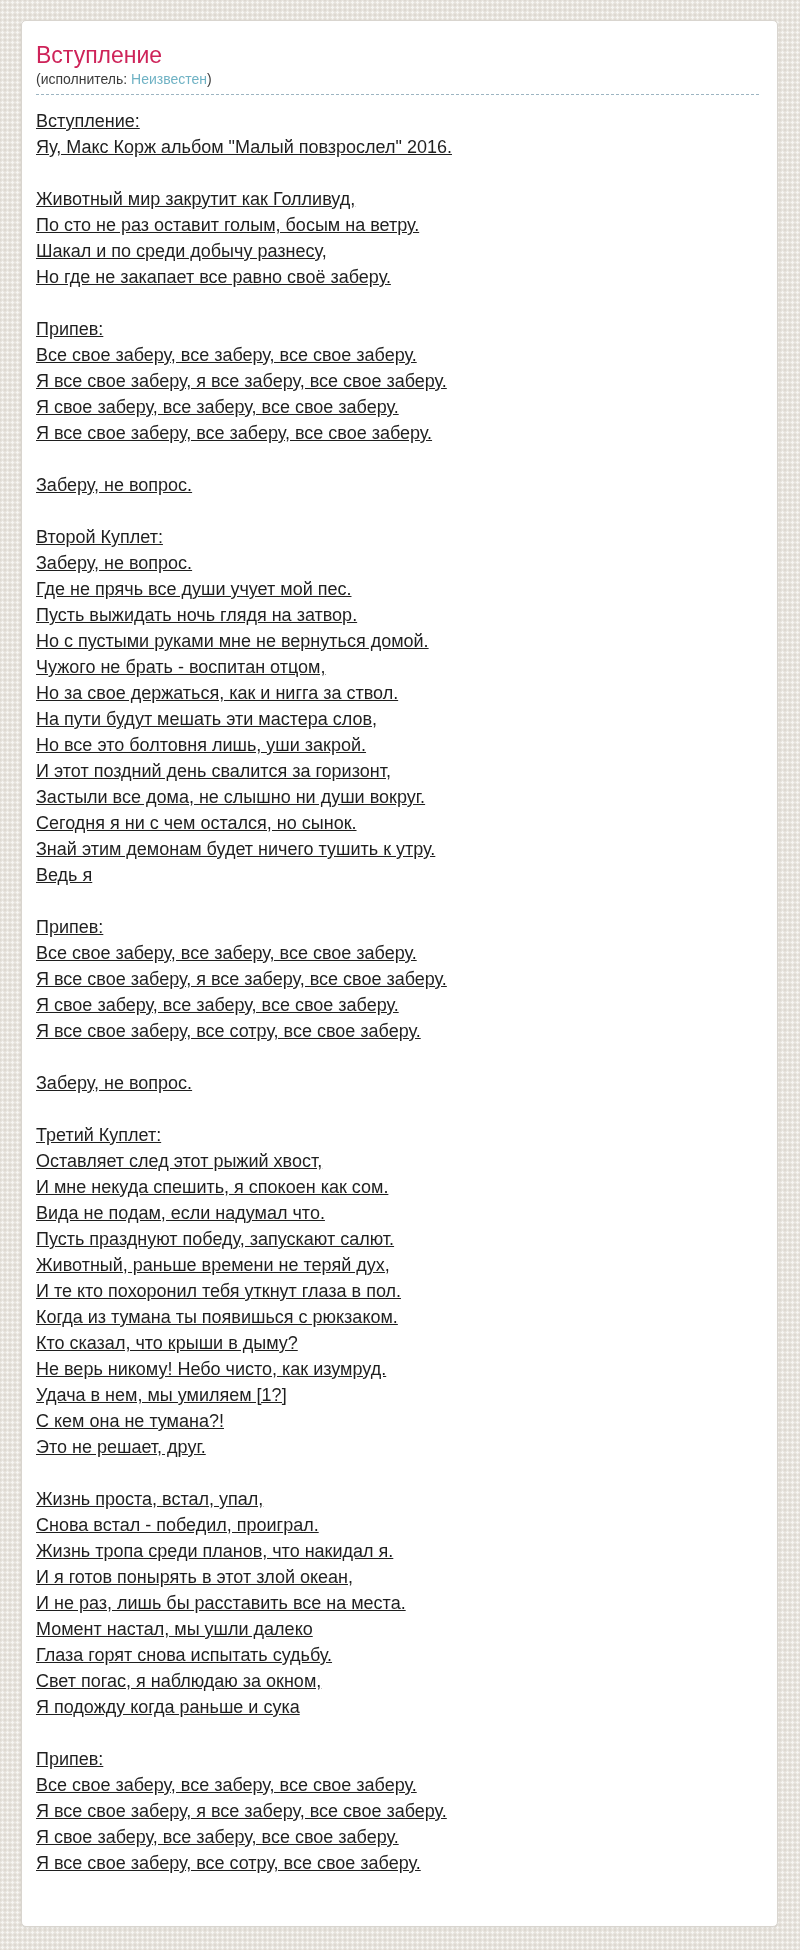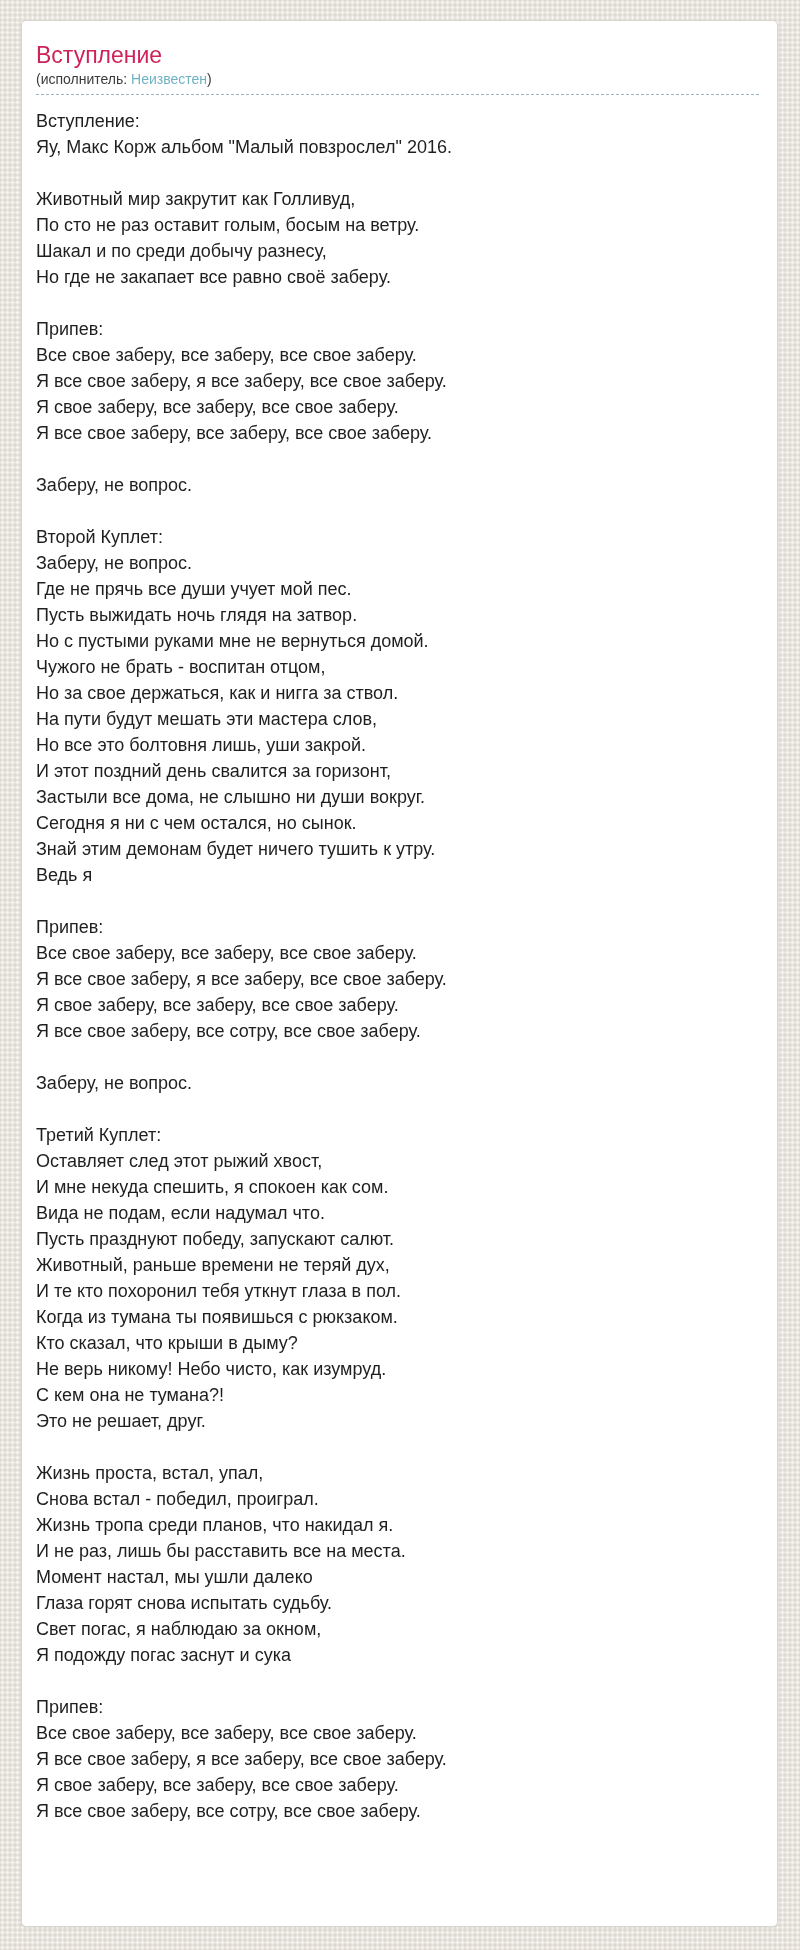--- a/index.html
+++ b/index.html
@@ -60,21 +60,21 @@
     cursor:pointer;
   }
   .lyrics{
     margin-top:13px;
     font-size:18px;
     line-height:26px;
     color:var(--color-text);
   }
   .stanza{margin:0 0 26px 0;}
   .stanza:last-child{margin-bottom:0;}
-  .line{white-space:nowrap;}
+  .line{white-space:nowrap;text-decoration:underline;}
 </style>
 </head>
 <body>
 
 <div class="card">
   <div class="song-header">
     <a class="song-title">Вступление</a>
     <div class="artist-line">
       <span>(исполнитель: </span><a class="artist-link">Неизвестен</a><span>)</span>
     </div>
@@ -130,32 +130,34 @@
         <div class="line">Третий Куплет:</div>
         <div class="line">Оставляет след этот рыжий хвост,</div>
         <div class="line">И мне некуда спешить, я спокоен как сом.</div>
         <div class="line">Вида не подам, если надумал что.</div>
         <div class="line">Пусть празднуют победу, запускают салют.</div>
         <div class="line">Животный, раньше времени не теряй дух,</div>
         <div class="line">И те кто похоронил тебя уткнут глаза в пол.</div>
         <div class="line">Когда из тумана ты появишься с рюкзаком.</div>
         <div class="line">Кто сказал, что крыши в дыму?</div>
         <div class="line">Не верь никому! Небо чисто, как изумруд.</div>
+        <div class="line">Удача в нем, мы умиляем [1?]</div>
         <div class="line">С кем она не тумана?!</div>
         <div class="line">Это не решает, друг.</div>
       </div>
       <div class="stanza">
         <div class="line">Жизнь проста, встал, упал,</div>
         <div class="line">Снова встал - победил, проиграл.</div>
         <div class="line">Жизнь тропа среди планов, что накидал я.</div>
+        <div class="line">И я готов понырять в этот злой океан,</div>
         <div class="line">И не раз, лишь бы расставить все на места.</div>
         <div class="line">Момент настал, мы ушли далеко</div>
         <div class="line">Глаза горят снова испытать судьбу.</div>
         <div class="line">Свет погас, я наблюдаю за окном,</div>
-        <div class="line">Я подожду погас заснут и сука</div>
+        <div class="line">Я подожду когда раньше и сука</div>
       </div>
       <div class="stanza">
         <div class="line">Припев:</div>
         <div class="line">Все свое заберу, все заберу, все свое заберу.</div>
         <div class="line">Я все свое заберу, я все заберу, все свое заберу.</div>
         <div class="line">Я свое заберу, все заберу, все свое заберу.</div>
         <div class="line">Я все свое заберу, все сотру, все свое заберу.</div>
       </div>
     </div>
 </div>

